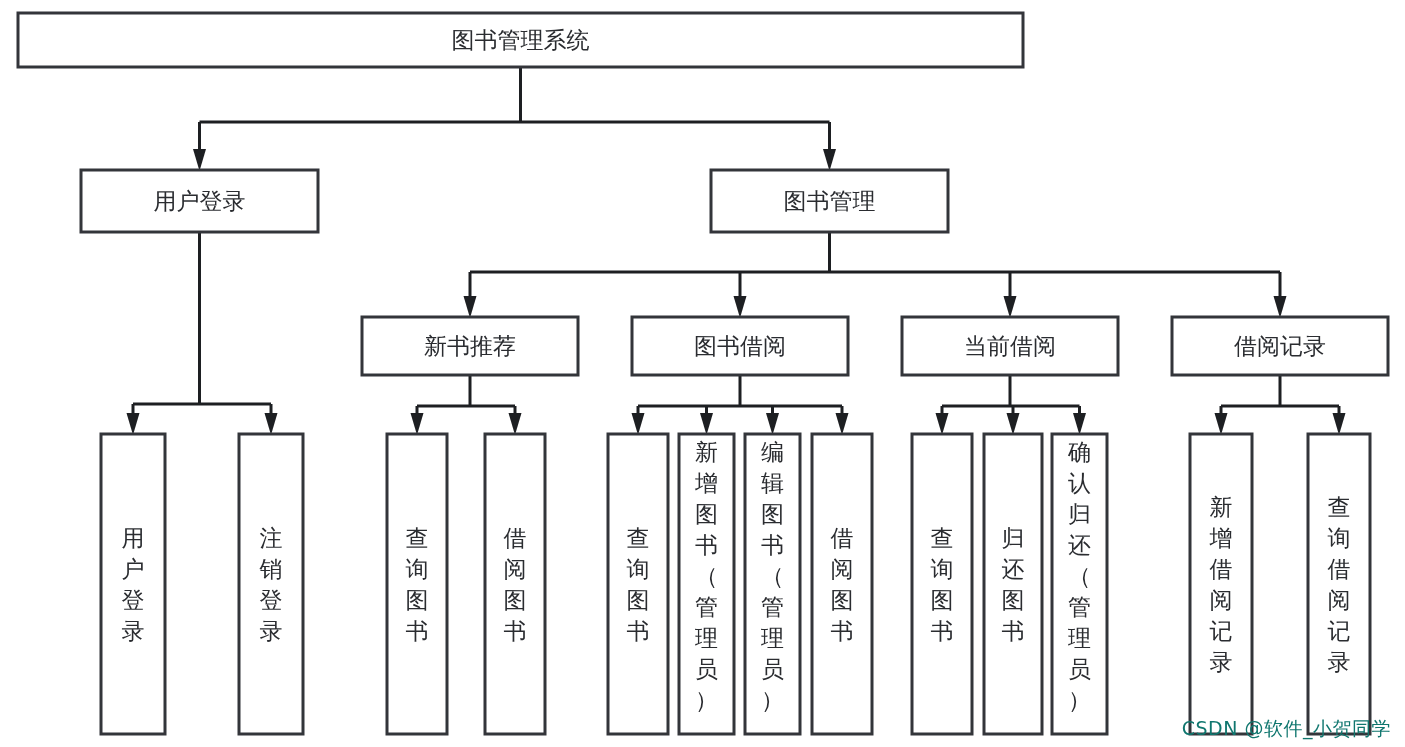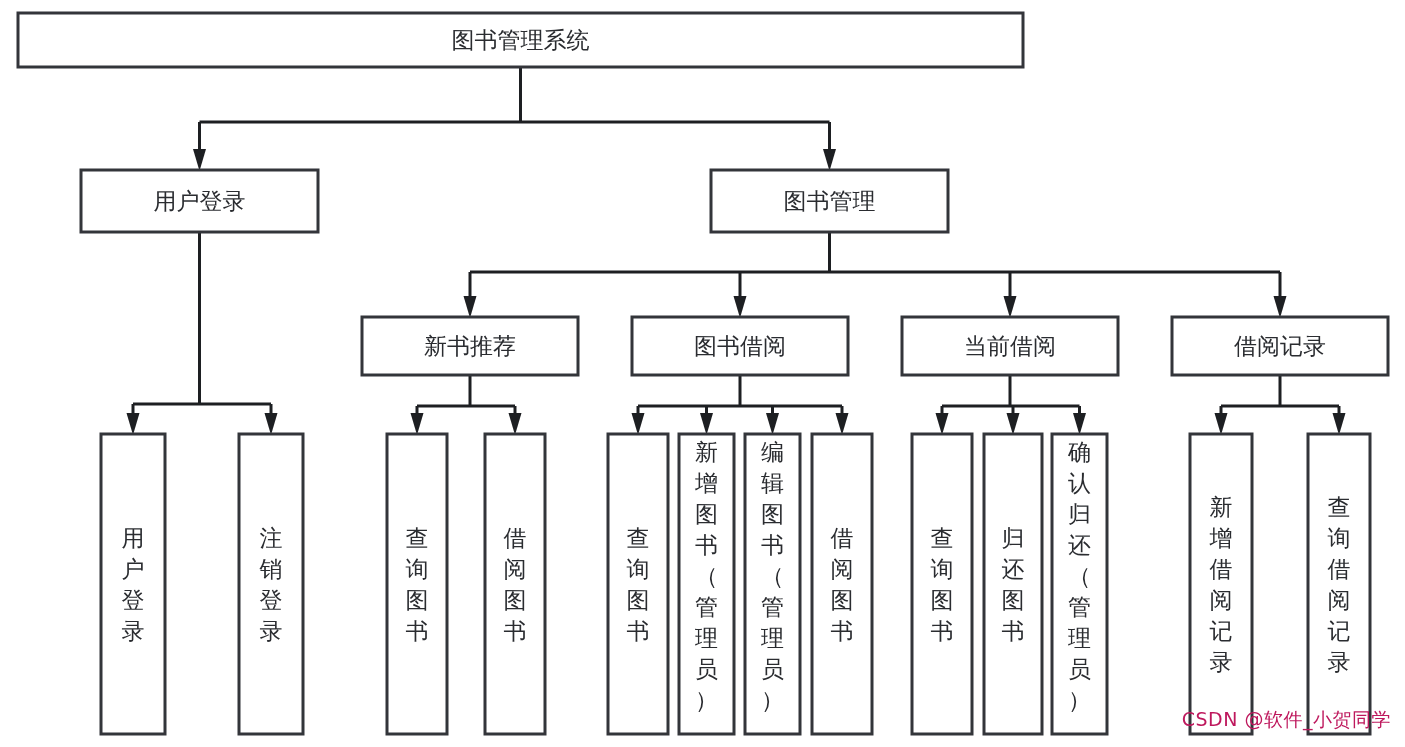--- a/index.html
+++ b/index.html
@@ -51,24 +51,24 @@
   }
   .node-label-v {
     font-family: "DejaVu Sans", "Liberation Sans", sans-serif;
     font-size: 23px;
     fill: #2a2c30;
     text-anchor: middle;
   }
   .watermark {
     position: absolute;
     right: 14px;
-    bottom: 14px;
+    bottom: 5px;
     font-family: "DejaVu Sans", "Liberation Sans", sans-serif;
     font-size: 19px;
-    color: #be185d;
+    color: #0f766e;
     white-space: nowrap;
     letter-spacing: 0.5px;
     pointer-events: none;
   }
 </style>
 </head>
 <body>
 
 <div id="diagram-root">
   <svg class="diagram" viewBox="0 0 1405 747">

